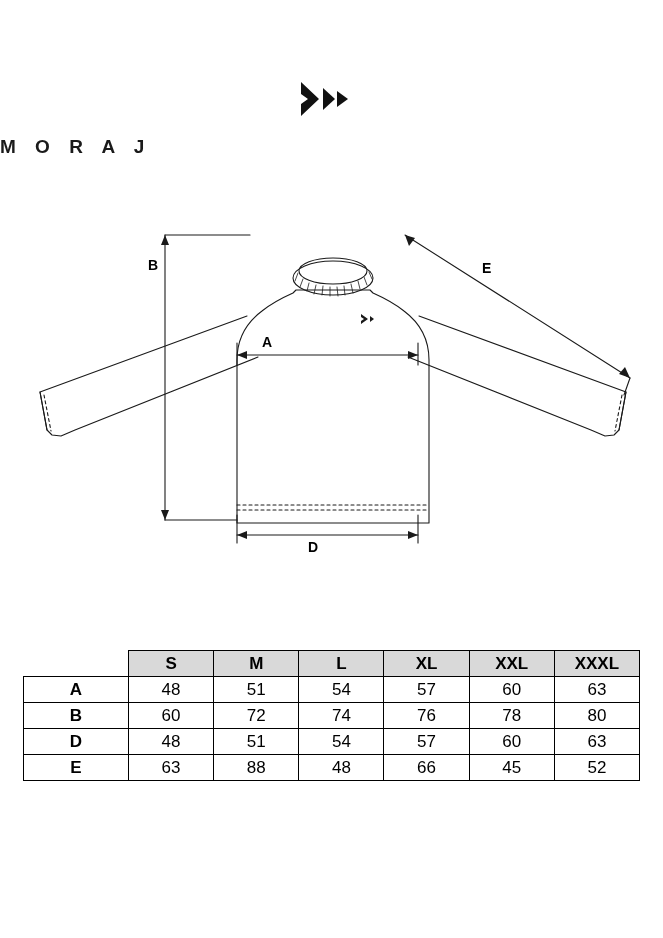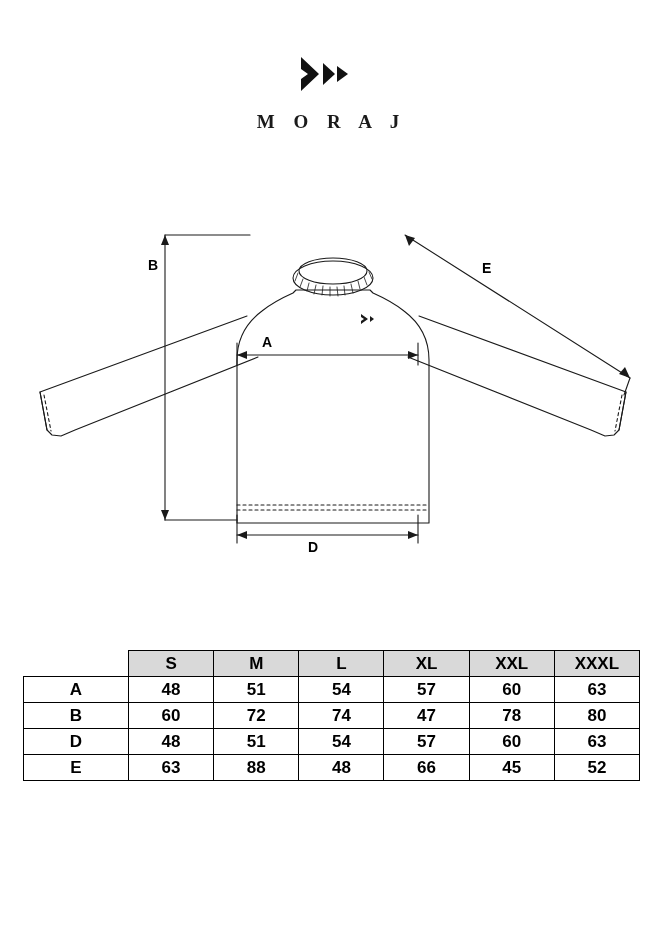--- a/index.html
+++ b/index.html
@@ -13,25 +13,24 @@
     height: 938px;
     font-family: "Liberation Sans", sans-serif;
     color: #000000;
     position: relative;
     overflow: hidden;
   }
 
   
   .brand {
     position: absolute;
-    top: 57px;
+    top: 82px;
     left: 0;
     width: 100%;
-    text-align: center;
-    font-family: Liberation Serif, serif;
+    text-align: left;
   }
   .brand-logo {
     display: block;
     margin: 0 auto;
     width: 62px;
     height: 34px;
   }
   .brand-name {
     margin-top: 20px;
     font-size: 19px;
@@ -78,21 +77,21 @@
   table.size-table thead th.corner {
     background: #ffffff;
     border: none;
   }
   table.size-table tbody th.rowhead {
     background: #ffffff;
     font-weight: bold;
     width: 105px;
   }
   table.size-table tbody td {
-    font-weight: bold;
+    font-weight: normal;
   }
   .col-label { width: 105px; }
 </style>
 </head>
 <body>
 
 <div class="brand">
   <svg class="brand-logo" viewBox="0 0 62 34">
     <polygon points="0,0 18,17 0,34 0,22 7,17 0,12" fill="#111111"></polygon>
     <polygon points="22,6 34,17 22,28 22,6" fill="#111111"></polygon>
@@ -193,21 +192,21 @@
         <td>54</td>
         <td>57</td>
         <td>60</td>
         <td>63</td>
       </tr>
       <tr>
         <th class="rowhead">B</th>
         <td>60</td>
         <td>72</td>
         <td>74</td>
-        <td>47</td>
+        <td>76</td>
         <td>78</td>
         <td>80</td>
       </tr>
       <tr>
         <th class="rowhead">D</th>
         <td>48</td>
         <td>51</td>
         <td>54</td>
         <td>57</td>
         <td>60</td>

